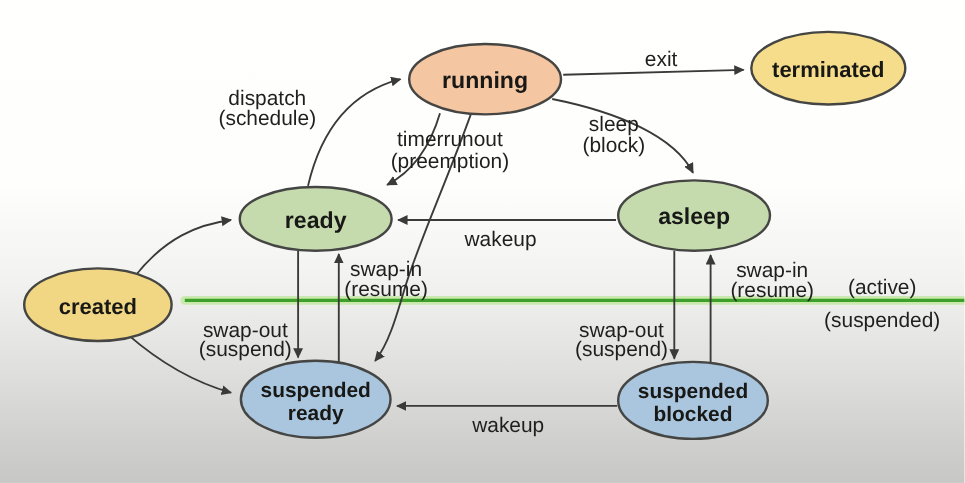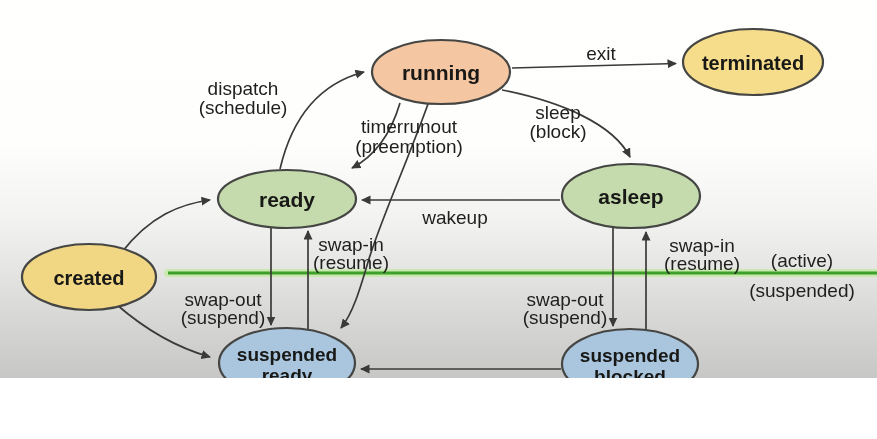--- a/index.html
+++ b/index.html
@@ -1,20 +1,20 @@
 <!DOCTYPE html>
 <html><head>
 <meta charset="utf-8">
 <style>
   html, body { margin: 0; padding: 0; }
   body { font-family: "Liberation Sans", sans-serif; background: #ffffff; }
   .stage {
     position: relative;
     width: 877px;
-    height: 378px;
+    height: 439px;
     overflow: hidden;
     background: linear-gradient(180deg,
       #fffffe 0%, #fefefd 38%, #f2f2f0 58%,
       #e2e2e0 74%, #d3d3d1 88%, #c7c7c5 100%);
     text-decoration: underline;
   }
   svg { position: absolute; left: 0; top: 0; }
   .edge { fill: none; stroke: #3a3a38; stroke-width: 1.7px; }
   .node-ellipse { stroke: #454543; stroke-width: 2.2px; }
   .node-label {

